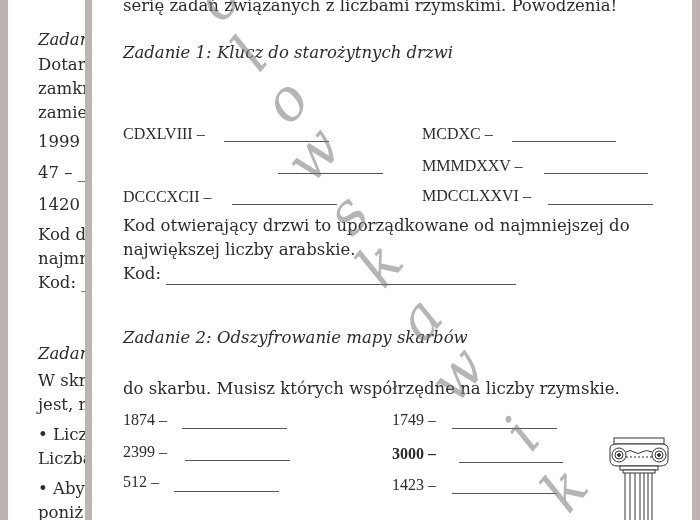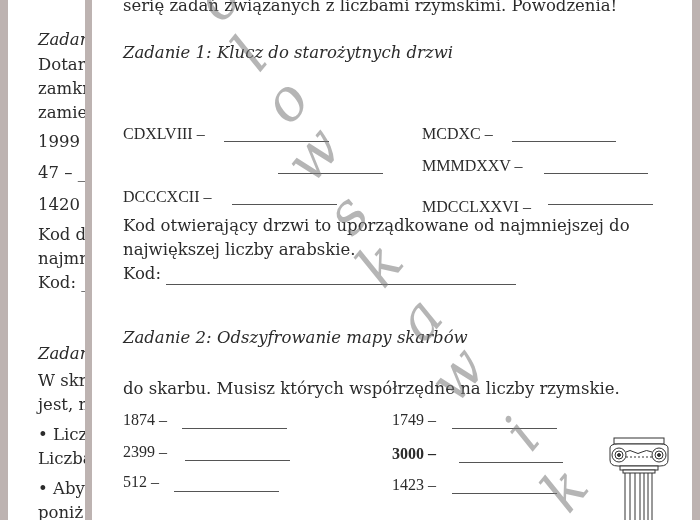--- a/index.html
+++ b/index.html
@@ -81,21 +81,21 @@
   <div class="blank" style="left:132px; top:141px; width:105px;"></div>
   <div class="item" style="left:330px; top:126px;">MCDXC –</div>
   <div class="blank" style="left:420px; top:141px; width:104px;"></div>
 
   <div class="blank" style="left:186px; top:173px; width:105px;"></div>
   <div class="item" style="left:330px; top:158px;">MMMDXXV –</div>
   <div class="blank" style="left:452px; top:173px; width:104px;"></div>
 
   <div class="item" style="left:31px; top:189px;">DCCCXCII –</div>
   <div class="blank" style="left:140px; top:204px; width:105px;"></div>
-  <div class="item" style="left:330px; top:199px;">MDCCLXXVI –</div>
+  <div class="item" style="left:330px; top:188px;">MDCCLXXVI –</div>
   <div class="blank" style="left:456px; top:204px; width:105px;"></div>
 
   <div class="fp" style="left:31px; top:218px;">Kod otwierający drzwi to uporządkowane od najmniejszej do</div>
   <div class="fp" style="left:31px; top:242px;">największej liczby arabskie.</div>
   <div class="fp" style="left:31px; top:266px;">Kod:</div>
   <div class="code-line" style="left:74px; top:284px; width:350px;"></div>
 
   <div class="fp it" style="left:31px; top:330px;">Zadanie 2: Odszyfrowanie mapy skarbów</div>
   <div class="fp" style="left:31px; top:381px;">do skarbu. Musisz których współrzędne na liczby rzymskie.</div>
 

